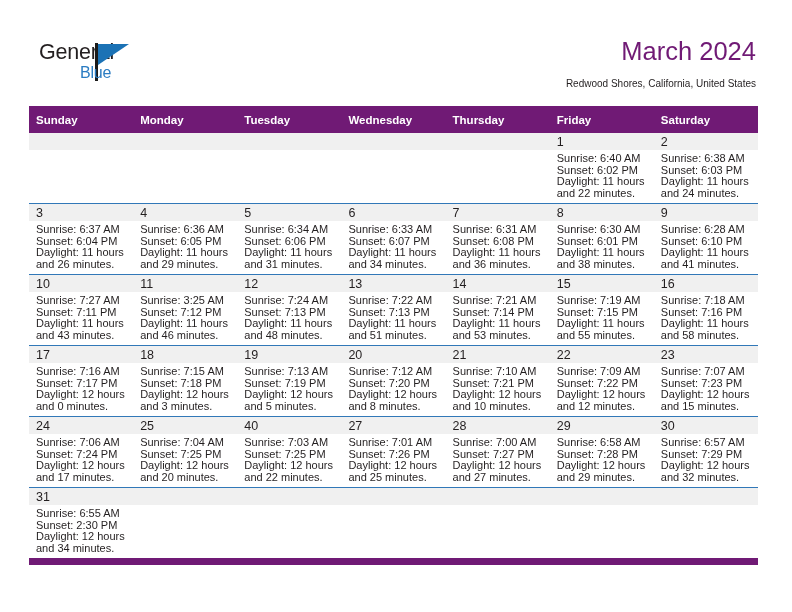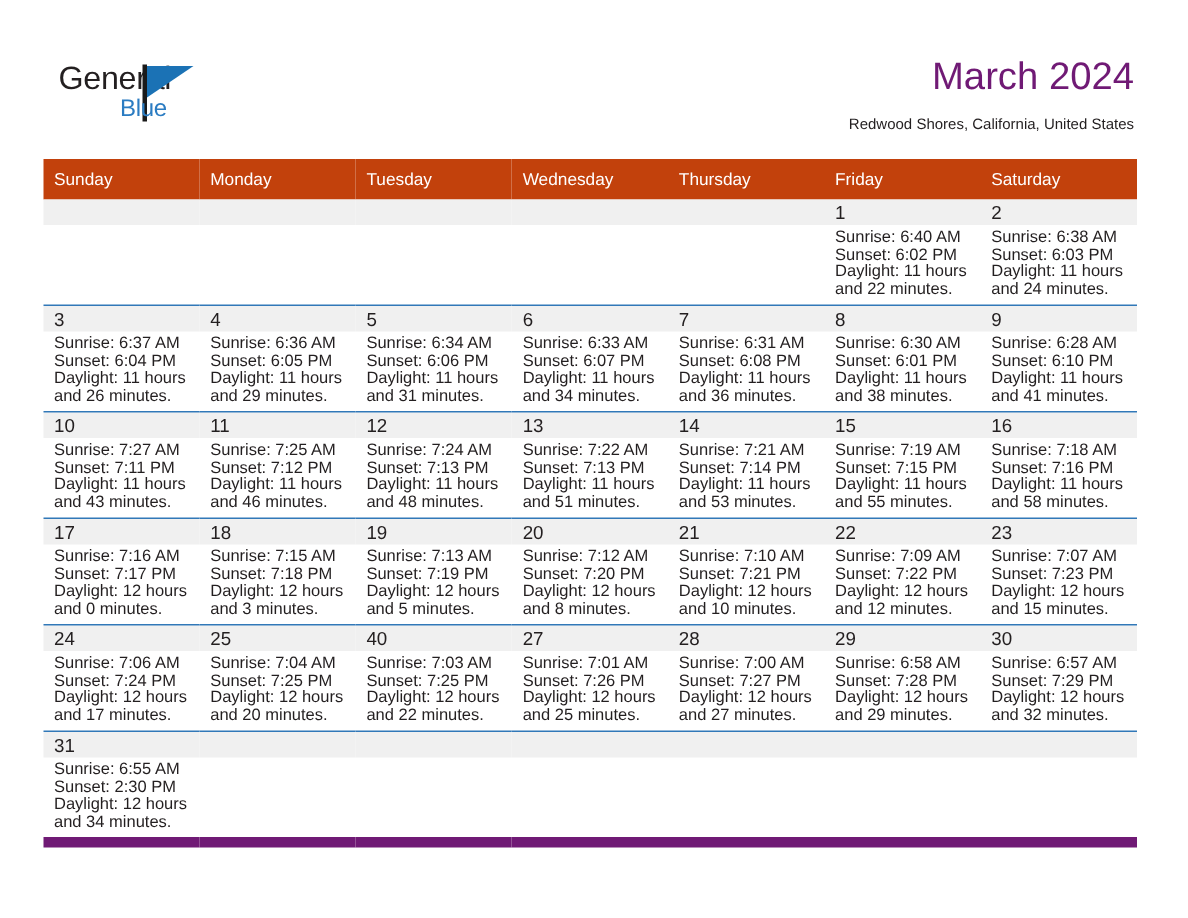--- a/index.html
+++ b/index.html
@@ -96,24 +96,24 @@
   
   .calendar {
     position: absolute;
     left: 29px;
     top: 106px;
     width: 729px;
     border-collapse: collapse;
     table-layout: fixed;
   }
   .calendar th {
-    background: #c2410c;
+    background: #701a75;
     color: #ffffff;
     font-size: 11.5px;
-    font-weight: normal;
+    font-weight: bold;
     text-align: left;
     padding: 5px 0 5px 7px;
     height: 17px;
     border: none;
   }
   .calendar td {
     vertical-align: top;
     padding: 0;
     border: none;
     border-bottom: 1px solid #3178b8;
@@ -316,21 +316,21 @@
                 <div>Sunset: 7:11 PM</div>
                 <div>Daylight: 11 hours</div>
                 <div>and 43 minutes.</div>
               </div>
             </div>
           </td>
           <td>
             <div class="cell-inner">
               <div class="daynum">11</div>
               <div class="details">
-                <div>Sunrise: 7:25 AM</div>
+                <div>Sunrise: 3:25 AM</div>
                 <div>Sunset: 7:12 PM</div>
                 <div>Daylight: 11 hours</div>
                 <div>and 46 minutes.</div>
               </div>
             </div>
           </td>
           <td>
             <div class="cell-inner">
               <div class="daynum">12</div>
               <div class="details">

